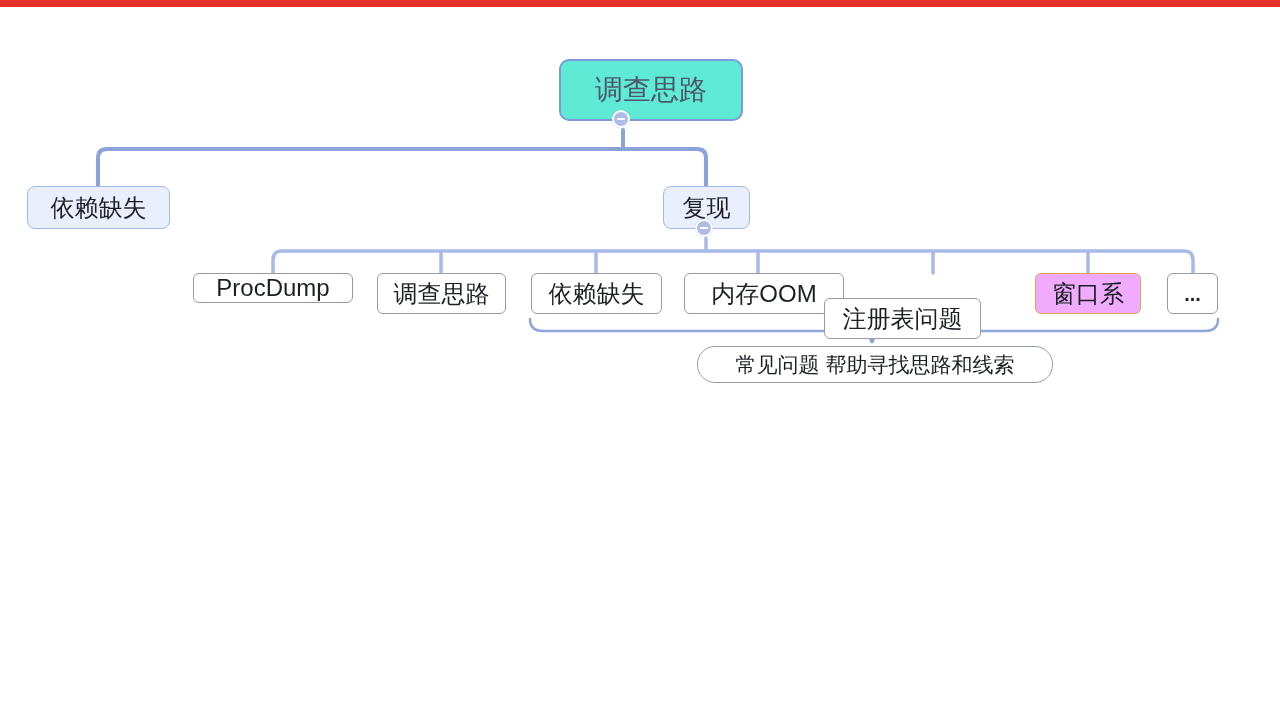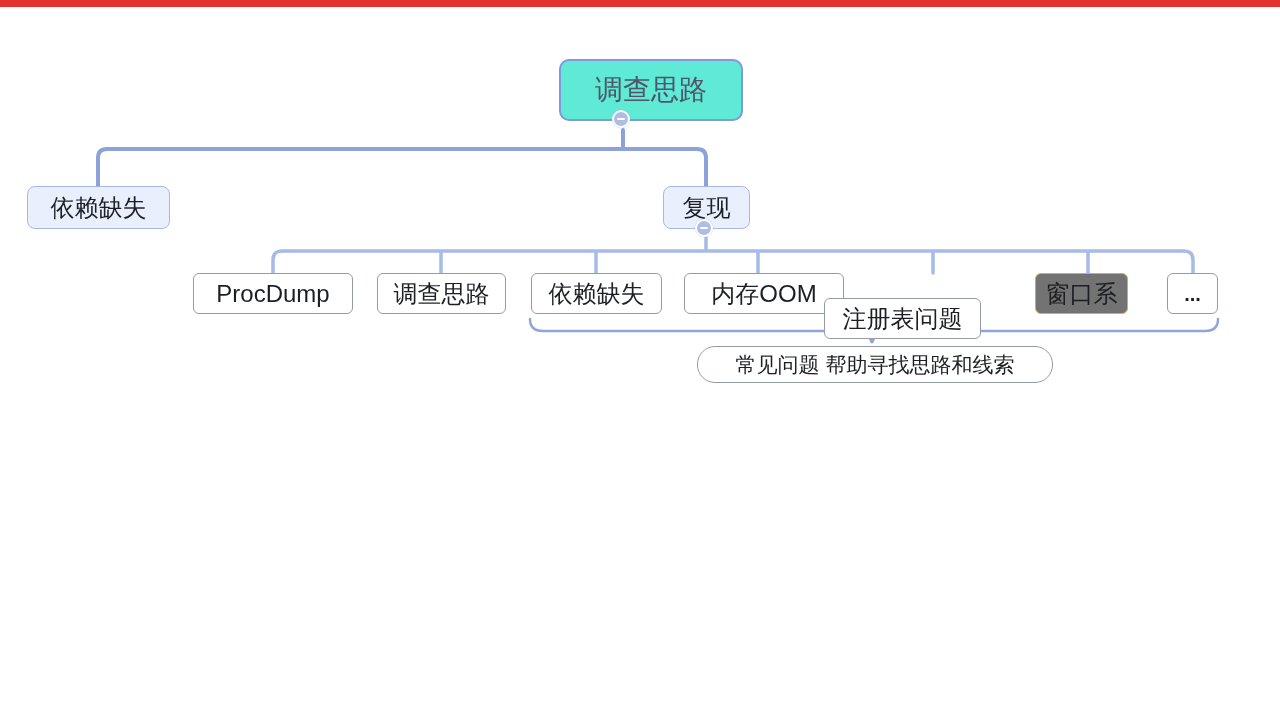--- a/index.html
+++ b/index.html
@@ -21,26 +21,26 @@
   #node-root{
     left:531px;top:59px;width:184px;height:62px;
     background:#5eead4;border:2px solid #7e99dc;border-radius:10px;
     color:#4e5769;font-size:28px;margin-left:28px;
   }
   .branch{
     background:#e9effd;border:1.5px solid #a5b9e8;border-radius:8px;
   }
   #node-b0{left:27px;top:186px;width:143px;height:43px;}
   #node-b1{left:663px;top:186px;width:87px;height:43px;justify-content:center;}
-  #node-t0{left:193px;top:273px;width:160px;height:41px;}
+  #node-t0{left:193px;top:273px;width:160px;height:30px;}
   #node-t1{left:377px;top:273px;width:129px;height:41px;}
   #node-t2{left:531px;top:273px;width:131px;height:41px;}
   #node-t3{left:684px;top:273px;width:160px;height:41px;}
   #node-t4{left:824px;top:273px;width:157px;height:41px;margin-top:25px;}
-  #node-t5{left:1035px;top:273px;width:93px;height:41px;background:#737373;border:1.5px solid #dfa652;}
+  #node-t5{left:1035px;top:273px;width:106px;height:41px;background:#f0abfc;border:1.5px solid #dfa652;}
   #node-t6{left:1167px;top:273px;width:51px;height:41px;font-weight:bold;font-size:20px;}
   #node-summary{left:697px;top:346px;width:356px;height:37px;border-radius:18px;font-size:21px;}
   .collapse{
     position:absolute;width:14px;height:14px;border-radius:50%;
     background:#afbde5;border:2px solid #ffffff;
     display:flex;align-items:center;justify-content:center;
     box-shadow:0 0 1px rgba(120,140,190,.6);
   }
   #collapse-root{left:612px;top:110px;}
   #collapse-b1{left:695px;top:219px;}

